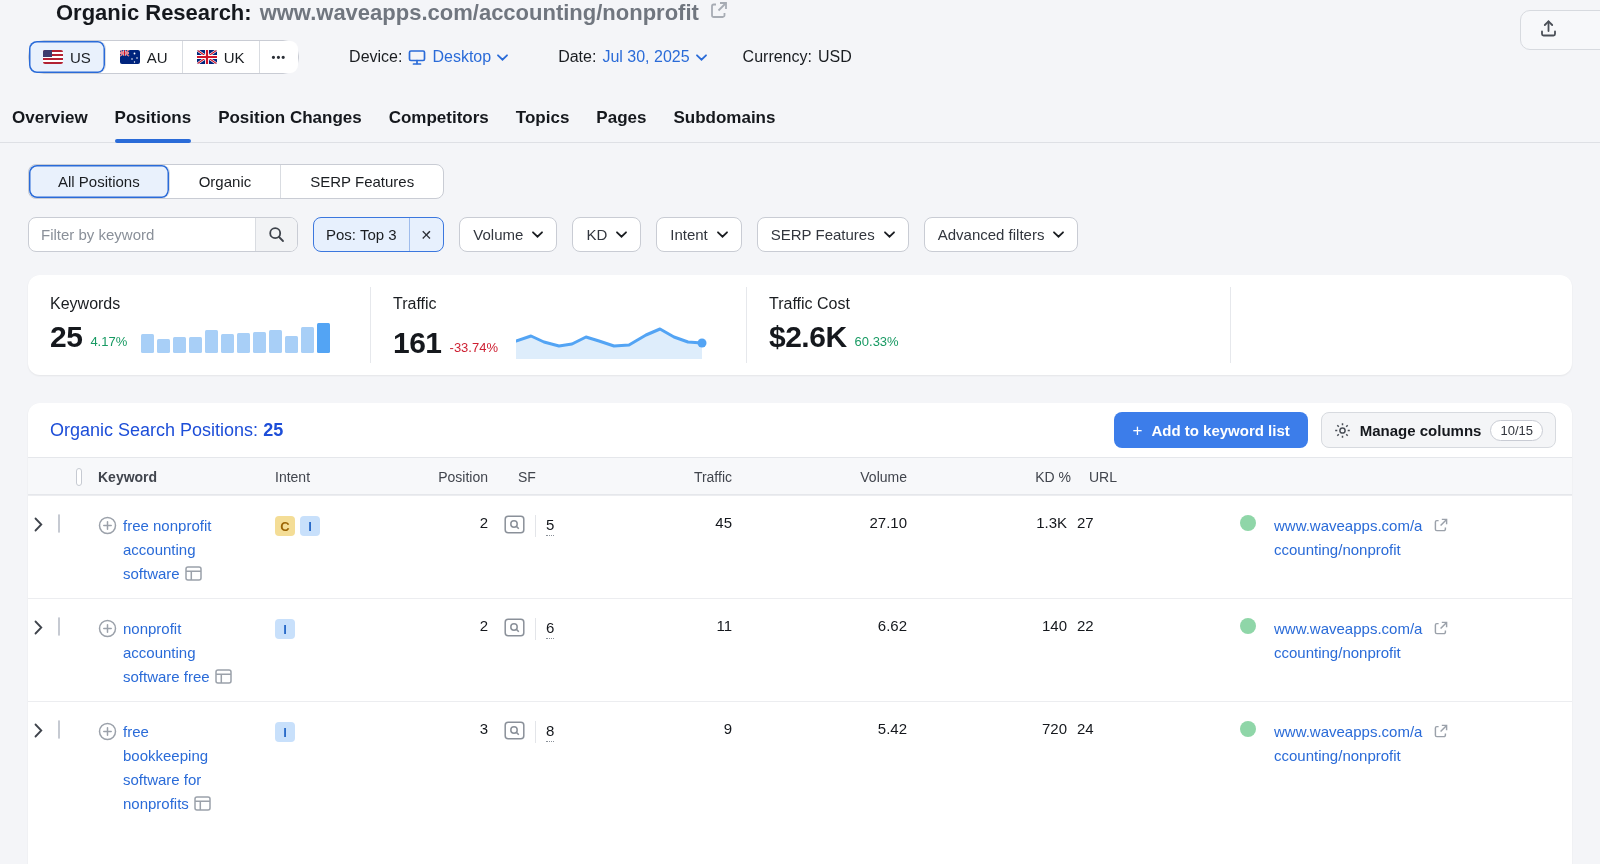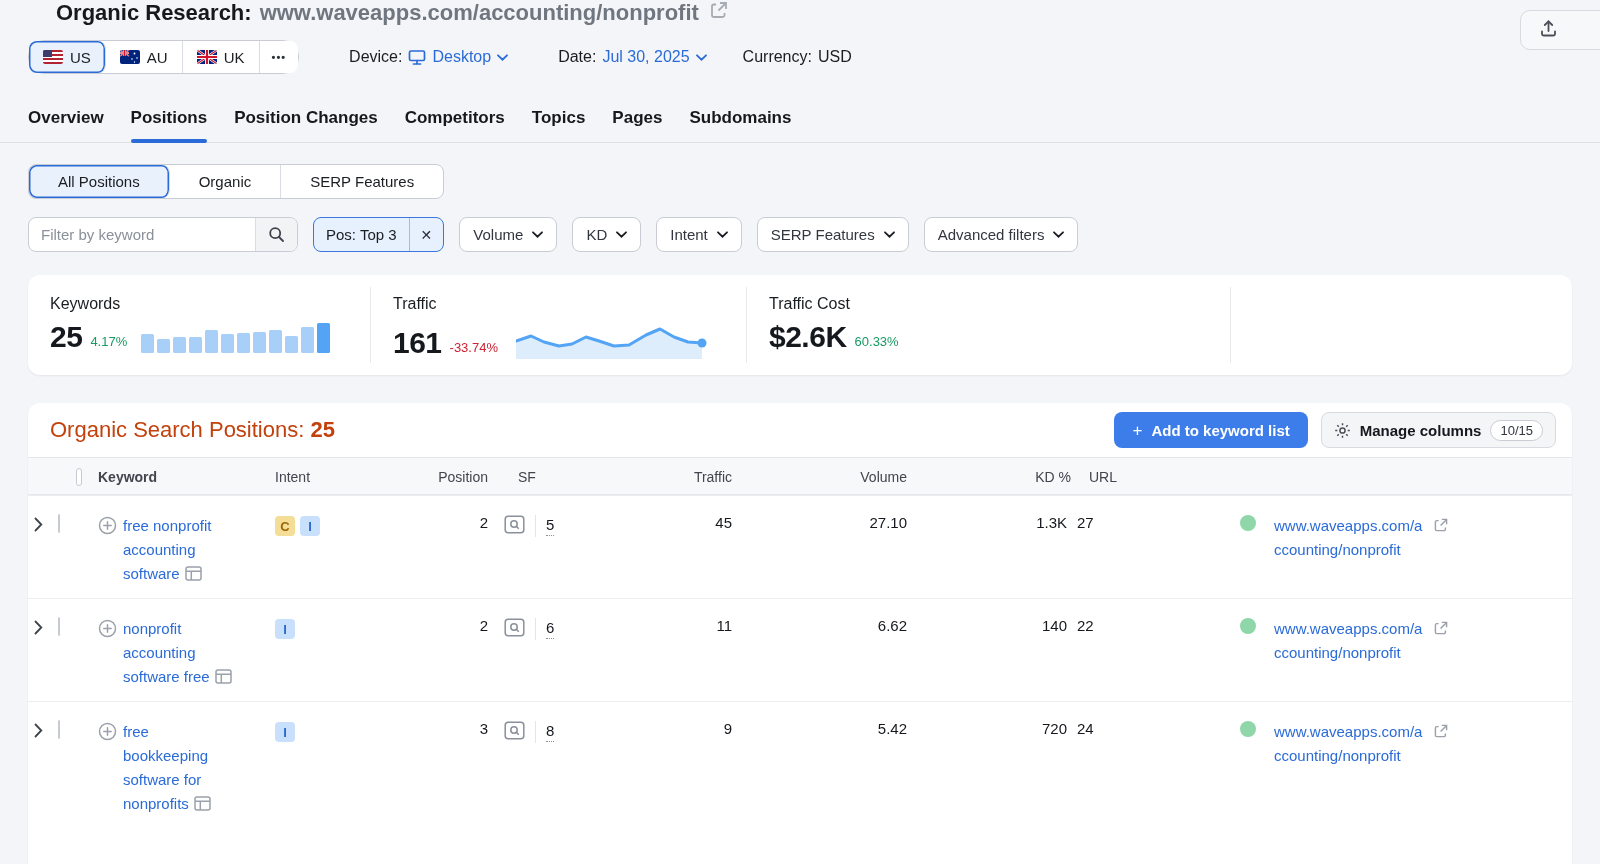--- a/index.html
+++ b/index.html
@@ -32,21 +32,21 @@
   .geo-more { font-size:11px; letter-spacing:1px; color:#2B2F36; font-weight:700; padding:0 12px; }
   .flag { width:20px; height:14px; border-radius:2px; overflow:hidden; display:block; }
 
   .tb-item { display:flex; align-items:center; gap:6px; font-size:16px; }
   .tb-label { color:#1A1D21; }
   .tb-link { color:#2A6BD8; cursor:pointer; display:flex; align-items:center; gap:6px; }
   .sep40 { width:50px; } .sep32 { width:36px; }
   .ml-geo { margin-left:50px; }
 
   
-  .tabs { margin-top:34px; border-bottom:1px solid #DEE0E5; padding:0 28px; display:flex; gap:27px; }
+  .tabs { margin-top:34px; border-bottom:1px solid #DEE0E5; padding:0 12px; display:flex; gap:27px; }
   .tab { font-size:17px; font-weight:700; color:#15181D; padding-bottom:14px; position:relative; cursor:pointer; }
   .tab.selected::after { content:""; position:absolute; left:0; right:0; bottom:-1px; height:4px;
     background:var(--tab-underline); border-radius:2px; }
 
   
   .segmented { margin:21px 28px 0 28px; display:inline-flex; height:35px; background:#fff;
     border:1px solid #C9CCD4; border-radius:8px; }
   .seg { display:flex; align-items:center; padding:0 29px; font-size:15px; color:#1A1D21;
     border-right:1px solid #D9DCE1; cursor:pointer;text-align:center; }
   .seg:first-child { border-radius:8px 0 0 8px; }
@@ -83,21 +83,21 @@
   .up { color:var(--green); } .down { color:var(--red); }
   .bars { display:flex; align-items:flex-end; gap:3px; height:32px; margin-left:6px; }
   .bars .bar { width:13px; background:var(--bar-light); border-radius:1.5px; }
   .bars .bar-last { background:var(--bar-dark); }
   .spark { margin-left:10px; margin-bottom:-2px; }
 
   
   .table-card { margin:28px 28px 0 28px; background:#fff; border-radius:12px 12px 0 0;
     box-shadow:0 1px 2px rgba(25,28,33,.07); height:500px; }
   .tc-head { height:54px; display:flex; align-items:center; padding:0 16px 0 22px; }
-  .tc-title { font-size:22px; color:#c2410c; }
+  .tc-title { font-size:18px; color:#1d4ed8; }
   .tc-title b { font-weight:700; }
   .tc-actions { margin-left:auto; display:flex; gap:13px; }
   .btn-primary { height:36px; display:flex; align-items:center; gap:9px; padding:0 18px;
     background:var(--primary-button); border:none; border-radius:8px; color:#fff;
     font-size:15px; font-weight:700; font-family:inherit; cursor:pointer; }
   .btn-plus { font-size:17px; font-weight:400; line-height:1; }
   .btn-secondary { height:36px; display:flex; align-items:center; gap:9px; padding:0 12px;
     background:#F4F5F7; border:1px solid #D7DADF; border-radius:8px; color:#15181D;
     font-size:15px; font-weight:700; font-family:inherit; cursor:pointer; }
   .pill { font-size:13px; font-weight:400; color:#32363E; border:1px solid #C9CCD4;

